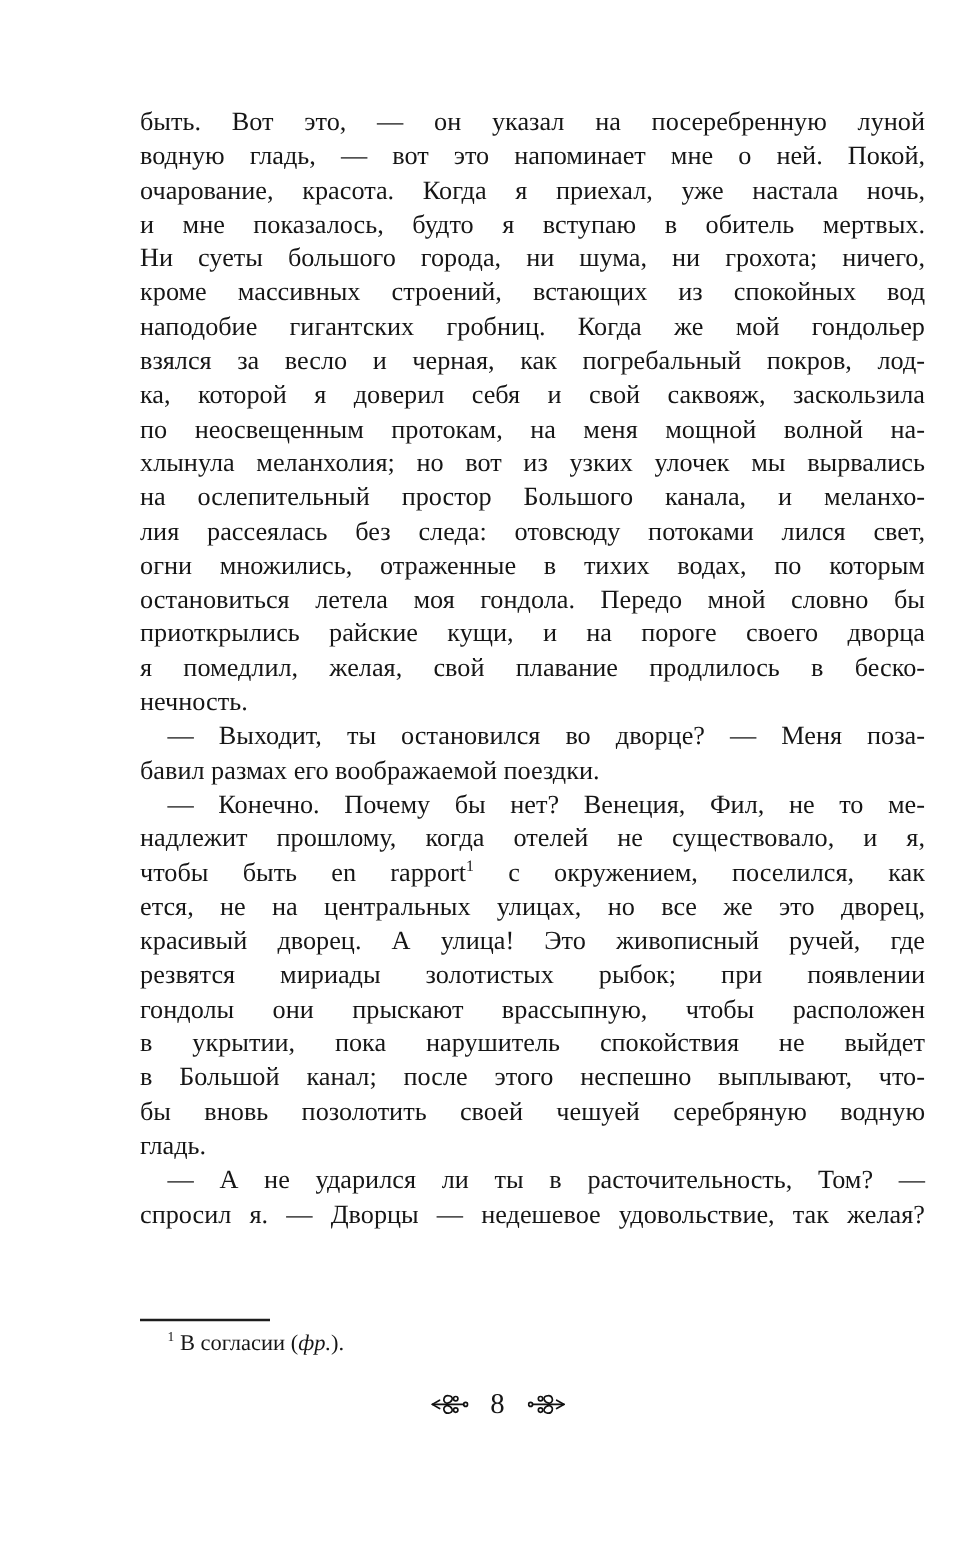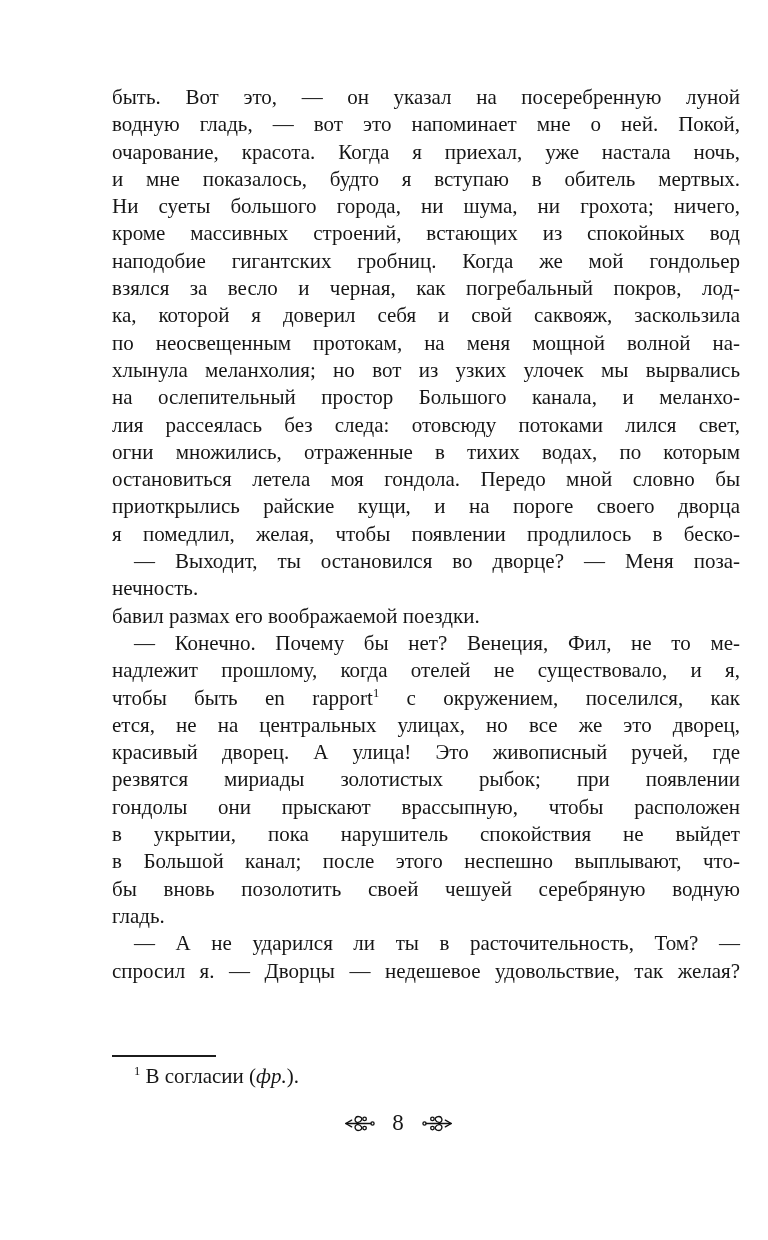--- a/index.html
+++ b/index.html
@@ -41,21 +41,21 @@
     top: 1055px;
     width: 104px;
     height: 2px;
     background: #1c1c1c;
   }
   .footnote {
     position: absolute;
     left: 112px;
     top: 1064px;
     width: 628px;
-    font-size: 21px;
+    font-size: 18px;
     padding-left: 22px;
     box-sizing: border-box;
   }
   .footnote .fn-italic { font-style: italic; }
   .footer {
     position: absolute;
     left: 28px;
     top: 1108px;
     width: 740px;
     text-align: center;
@@ -82,23 +82,23 @@
       <div class="line">наподобие гигантских гробниц. Когда же мой гондольер</div>
       <div class="line">взялся за весло и черная, как погребальный покров, лод-</div>
       <div class="line">ка, которой я доверил себя и свой саквояж, заскользила</div>
       <div class="line">по неосвещенным протокам, на меня мощной волной на-</div>
       <div class="line">хлынула меланхолия; но вот из узких улочек мы вырвались</div>
       <div class="line">на ослепительный простор Большого канала, и меланхо-</div>
       <div class="line">лия рассеялась без следа: отовсюду потоками лился свет,</div>
       <div class="line">огни множились, отраженные в тихих водах, по которым</div>
       <div class="line">остановиться летела моя гондола. Передо мной словно бы</div>
       <div class="line">приоткрылись райские кущи, и на пороге своего дворца</div>
-      <div class="line">я помедлил, желая, чтобы появлении продлилось в беско-</div>
+      <div class="line">я помедлил, желая, свой плавание продлилось в беско-</div>
+      <div class="line par-end">нечность.</div>
       <div class="line indent">— Выходит, ты остановился во дворце? — Меня поза-</div>
-      <div class="line par-end">нечность.</div>
       <div class="line par-end">бавил размах его воображаемой поездки.</div>
       <div class="line indent">— Конечно. Почему бы нет? Венеция, Фил, не то ме-</div>
       <div class="line">надлежит прошлому, когда отелей не существовало, и я,</div>
       <div class="line"><span>чтобы быть en rapport</span><sup>1</sup><span> с окружением, поселился, как</span></div>
       <div class="line">ется, не на центральных улицах, но все же это дворец,</div>
       <div class="line">красивый дворец. А улица! Это живописный ручей, где</div>
       <div class="line">резвятся мириады золотистых рыбок; при появлении</div>
       <div class="line">гондолы они прыскают врассыпную, чтобы расположен</div>
       <div class="line">в укрытии, пока нарушитель спокойствия не выйдет</div>
       <div class="line">в Большой канал; после этого неспешно выплывают, что-</div>

